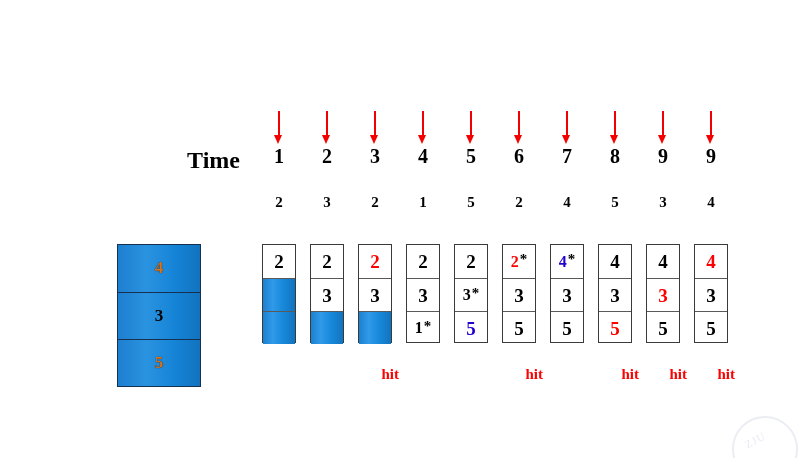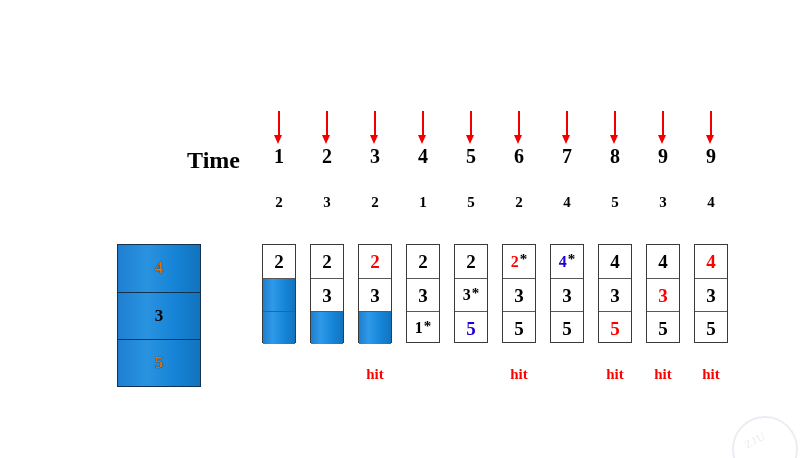--- a/index.html
+++ b/index.html
@@ -215,21 +215,21 @@
     position: absolute;
     left: 255px;
     top: 366px;
     width: 480px;
     height: 22px;
   }
   #hit-row .hit {
     position: absolute;
     top: 0;
     width: 48px;
-    text-align: center;
+    text-align: right;
     font-family: "Liberation Serif", serif;
     font-size: 15px;
     font-weight: bold;
     color: #fe0000;
   }
 
   
   #caption {
     position: absolute;
     left: 0;

